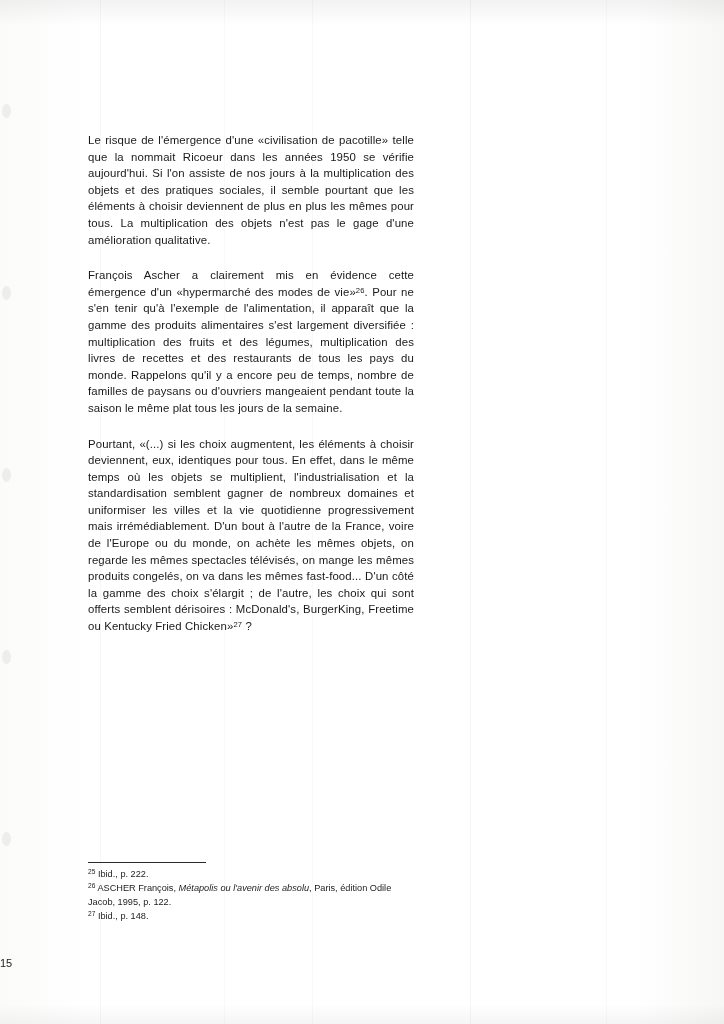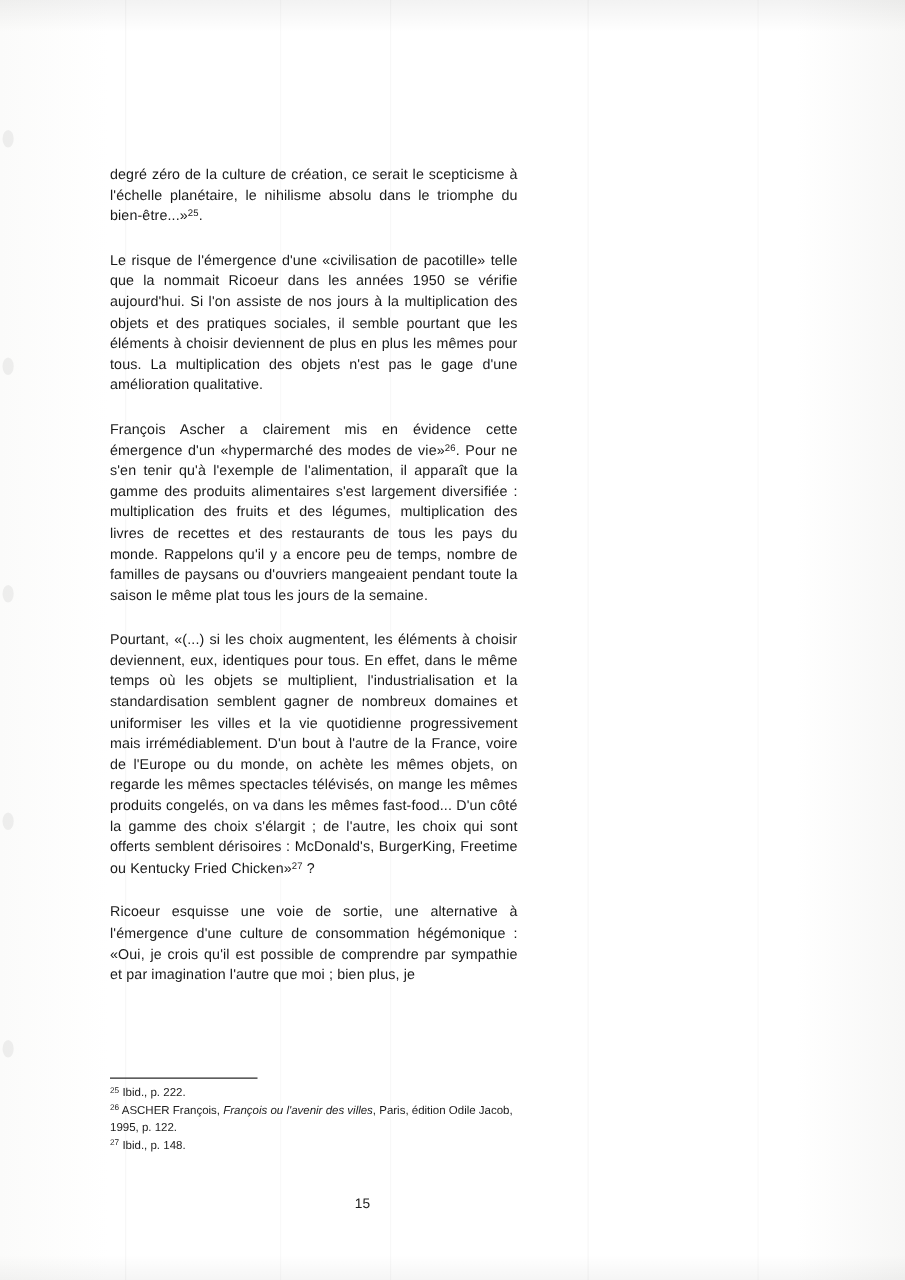--- a/index.html
+++ b/index.html
@@ -106,21 +106,20 @@
   .fn sup {
     font-size: 6.6px;
     vertical-align: 0.44em;
   }
 
   .page-number {
     position: absolute;
     top: 957px;
     left: 0;
     width: 580px;
-    text-align: center;
     font-size: 11px;
     color: #1c1c1c;
   }
 </style>
 </head>
 <body>
 
 <div class="page">
   <div class="edge-shadow-top"></div>
   <div class="edge-shadow-bottom"></div>
@@ -132,36 +131,34 @@
   <div class="streak" style="left:606px; opacity:.5;"></div>
 
   <div class="hole" style="top:104px;"></div>
   <div class="hole" style="top:286px;"></div>
   <div class="hole" style="top:468px;"></div>
   <div class="hole" style="top:650px;"></div>
   <div class="hole" style="top:832px;"></div>
 
   <div class="content">
 
-    <p class="body-par"><span>degré zéro de la culture de création, ce serait le scepticisme à l'échelle planétaire, le nihilisme absolu dans le triomphe du bien-être...»</span><sup>25</sup>.</p>
 
     <p class="body-par"><span>Le risque de l'émergence d'une «civilisation de pacotille» telle que la nommait Ricoeur dans les années 1950 se vérifie aujourd'hui. Si l'on assiste de nos jours à la multiplication des objets et des pratiques sociales, il semble pourtant que les éléments à choisir deviennent de plus en plus les mêmes pour tous. La multiplication des objets n'est pas le gage d'une amélioration qualitative.</span></p>
 
     <p class="body-par"><span>François Ascher a clairement mis en évidence cette émergence d'un «hypermarché des modes de vie»</span><sup>26</sup><span>. Pour ne s'en tenir qu'à l'exemple de l'alimentation, il apparaît que la gamme des produits alimentaires s'est largement diversifiée : multiplication des fruits et des légumes, multiplication des livres de recettes et des restaurants de tous les pays du monde. Rappelons qu'il y a encore peu de temps, nombre de familles de paysans ou d'ouvriers mangeaient pendant toute la saison le même plat tous les jours de la semaine.</span></p>
 
     <p class="body-par"><span>Pourtant, «(...) si les choix augmentent, les éléments à choisir deviennent, eux, identiques pour tous. En effet, dans le même temps où les objets se multiplient, l'industrialisation et la standardisation semblent gagner de nombreux domaines et uniformiser les villes et la vie quotidienne progressivement mais irrémédiablement. D'un bout à l'autre de la France, voire de l'Europe ou du monde, on achète les mêmes objets, on regarde les mêmes spectacles télévisés, on mange les mêmes produits congelés, on va dans les mêmes fast-food... D'un côté la gamme des choix s'élargit ; de l'autre, les choix qui sont offerts semblent dérisoires : McDonald's, BurgerKing, Freetime ou Kentucky Fried Chicken»</span><sup>27</sup><span> ?</span></p>
 
-    <p class="body-par"><span>Ricoeur esquisse une voie de sortie, une alternative à l'émergence d'une culture de consommation hégémonique : «Oui, je crois qu'il est possible de comprendre par sympathie et par imagination l'autre que moi ; bien plus, je</span></p>
 
   </div>
 
   <div class="footnotes">
     <div class="fn-rule"></div>
 
     <p class="fn"><sup>25</sup> <span>Ibid., p. 222.</span></p>
 
-    <p class="fn"><sup>26</sup> <span>ASCHER François, </span><em>François ou l'avenir des villes</em><span>, Paris, édition Odile Jacob, 1995, p. 122.</span></p>
+    <p class="fn"><sup>26</sup> <span>ASCHER François, </span><em>Métapolis ou l'avenir des absolu</em><span>, Paris, édition Odile Jacob, 1995, p. 122.</span></p>
 
     <p class="fn"><sup>27</sup> <span>Ibid., p. 148.</span></p>
   </div>
 
   <div class="page-number">15</div>
 </div>
 
 </body></html>

